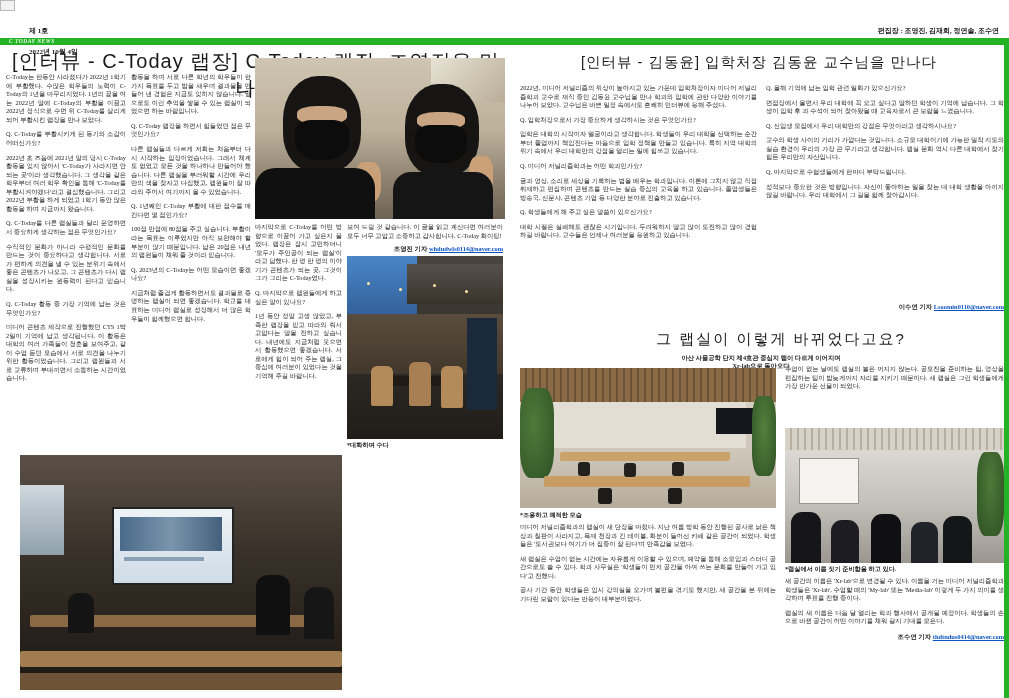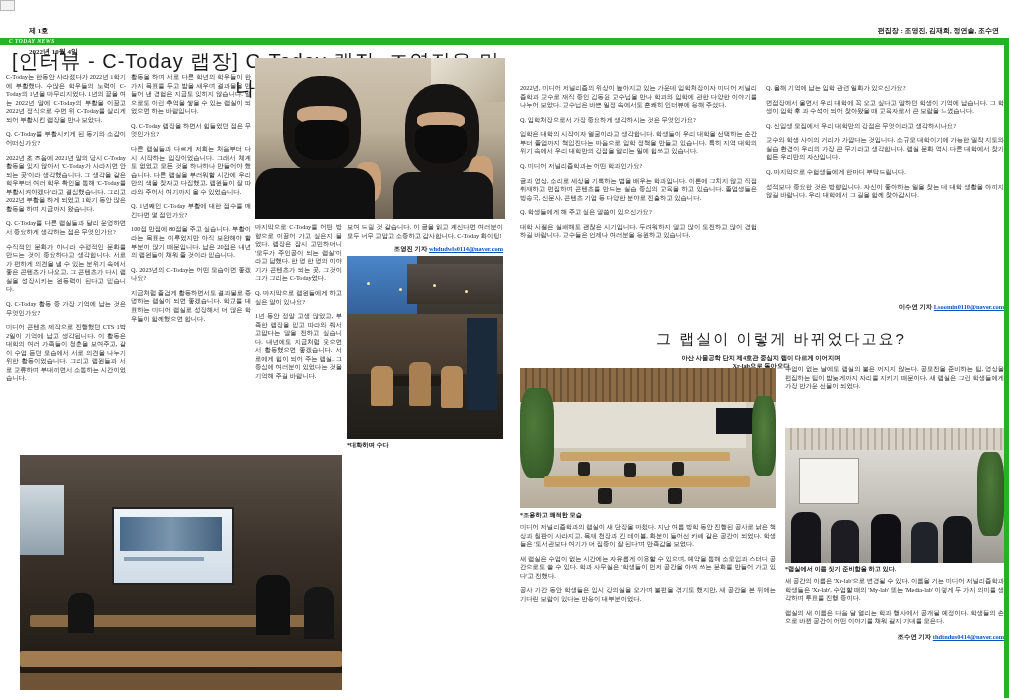--- a/index.html
+++ b/index.html
@@ -125,20 +125,21 @@
     <div class="shape" style="left:100px;top:62px;width:102px;height:34px;background:linear-gradient(90deg,#4a6a8a,#7a95ad 50%,#44607c);"></div>
     <div class="shape" style="left:104px;top:102px;width:80px;height:4px;background:#8aa0b4;"></div>
     <div class="shape" style="left:10px;top:160px;width:300px;height:12px;background:#8a6a44;border-radius:2px;"></div>
     <div class="shape" style="left:0;top:196px;width:322px;height:16px;background:#a07c50;border-radius:2px;"></div>
     <div class="shape" style="left:236px;top:120px;width:34px;height:60px;background:#101010;border-radius:12px 12px 0 0;"></div>
     <div class="shape" style="left:284px;top:132px;width:30px;height:52px;background:#161616;border-radius:12px 12px 0 0;"></div>
     <div class="shape" style="left:48px;top:138px;width:26px;height:40px;background:#141414;border-radius:10px 10px 0 0;"></div>
     <div class="shape" style="left:0;top:218px;width:322px;height:17px;background:#6e5336;"></div>
   </div>
 
+  <div class="abs headline" id="right-headline">[인터뷰 - 김동윤] 입학처장 김동윤 교수님을 만나다</div>
   <div class="abs col" style="left:520px;top:84px;width:237px;height:246px;">
       <p>2022년, 미디어 저널리즘의 위상이 높아지고 있는 가운데 입학처장이자 미디어 저널리즘학과 교수로 재직 중인 김동윤 교수님을 만나 학과와 입학에 관한 다양한 이야기를 나누어 보았다. 교수님은 바쁜 일정 속에서도 흔쾌히 인터뷰에 응해 주셨다.</p>
       <p>Q. 입학처장으로서 가장 중요하게 생각하시는 것은 무엇인가요?</p>
       <p>입학은 대학의 시작이자 얼굴이라고 생각합니다. 학생들이 우리 대학을 선택하는 순간부터 졸업까지 책임진다는 마음으로 입학 정책을 만들고 있습니다. 특히 지역 대학의 위기 속에서 우리 대학만의 강점을 알리는 일에 힘쓰고 있습니다.</p>
       <p>Q. 미디어 저널리즘학과는 어떤 학과인가요?</p>
       <p>글과 영상, 소리로 세상을 기록하는 법을 배우는 학과입니다. 이론에 그치지 않고 직접 취재하고 편집하며 콘텐츠를 만드는 실습 중심의 교육을 하고 있습니다. 졸업생들은 방송국, 신문사, 콘텐츠 기업 등 다양한 분야로 진출하고 있습니다.</p>
       <p>Q. 학생들에게 해 주고 싶은 말씀이 있으신가요?</p>
       <p>대학 시절은 실패해도 괜찮은 시기입니다. 두려워하지 말고 많이 도전하고 많이 경험하길 바랍니다. 교수들은 언제나 여러분을 응원하고 있습니다.</p>
     </div>
   <div class="abs col" style="left:766px;top:84px;width:238px;height:216px;">

